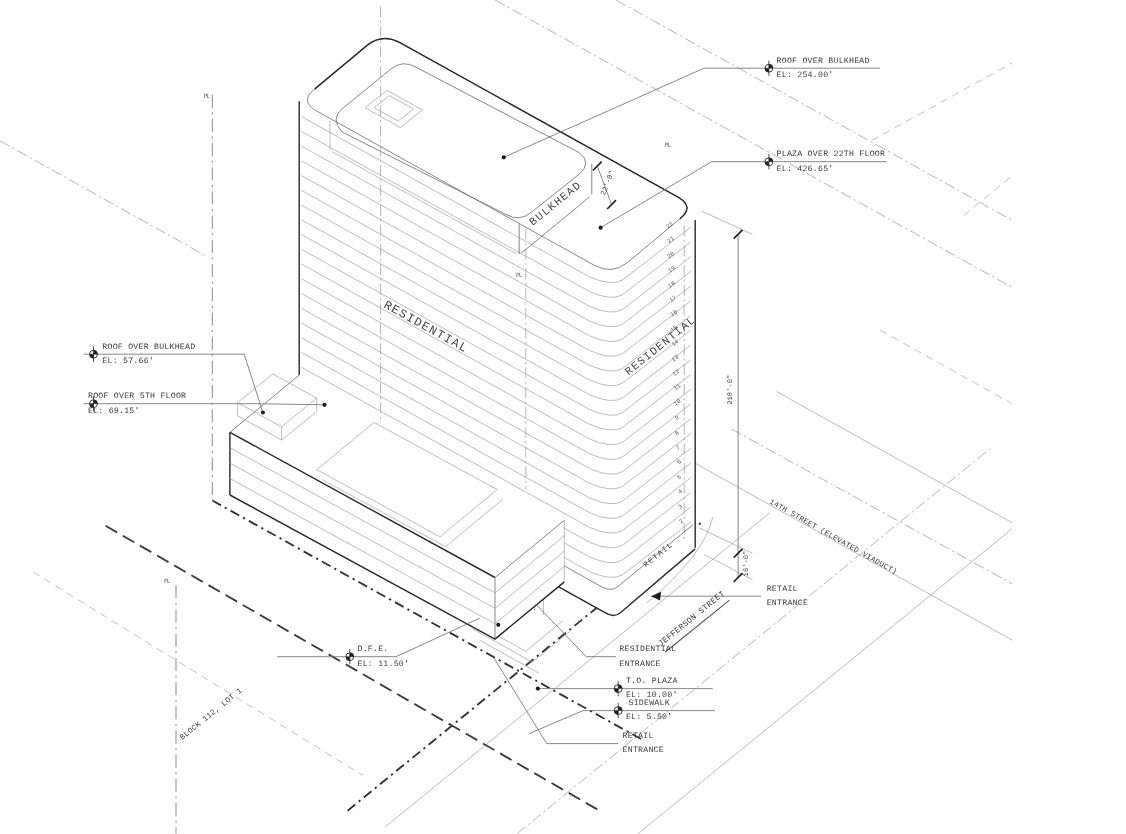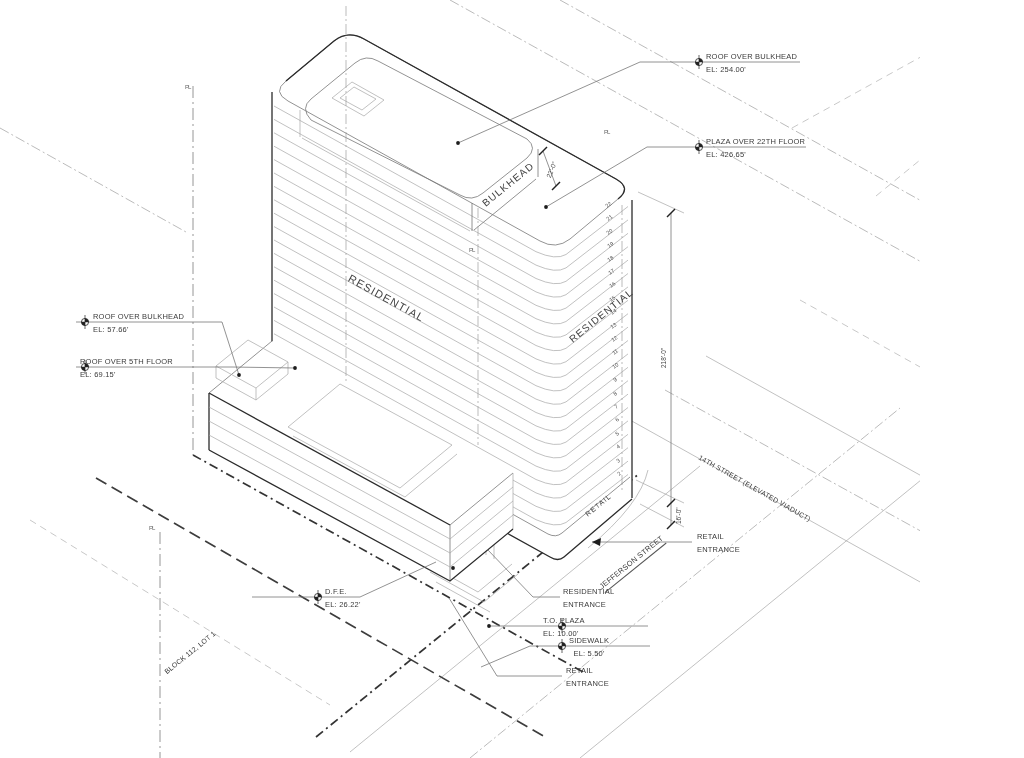--- a/index.html
+++ b/index.html
@@ -1,17 +1,17 @@
 <!DOCTYPE html>
 <html><head>
 <meta charset="utf-8">
 <style>
   html,body{margin:0;padding:0;background:#fff;}
   #canvas{position:relative;width:920px;height:758px;background:#fff;overflow:hidden;
-          font-family:Liberation Sans, sans-serif;color:#3a3a3a;}
+          font-family:Liberation Mono, monospace;color:#3a3a3a;}
   svg{position:absolute;left:0;top:0;}
   .ln{stroke:#a6a6a6;stroke-width:.7;fill:none;}
   .md{stroke:#777;stroke-width:.8;fill:none;}
   .dk{stroke:#2b2b2b;stroke-width:1.3;fill:none;}
   .fillw{fill:#fff;stroke:none;}
   .dashdot{stroke:#9d9d9d;stroke-width:.7;fill:none;stroke-dasharray:10 3 2 3;}
   .pl{stroke:#8a8a8a;stroke-width:.9;fill:none;stroke-dasharray:12 4 2 4;}
   .heavy{stroke:#333;stroke-width:1.7;fill:none;stroke-dasharray:9 4 2 4;}
   .hdash{stroke:#3d3d3d;stroke-width:1.7;fill:none;stroke-dasharray:12 6;}
   .dsh{stroke:#b0b0b0;stroke-width:.7;fill:none;stroke-dasharray:7 5;}
@@ -236,27 +236,27 @@
 <div class="co" style="left:93px;top:311px;">
   <div>ROOF OVER BULKHEAD</div>
   <div class="b">EL: 57.66'</div>
 </div>
 <div class="co" style="left:80px;top:356px;">
   <div>ROOF OVER 5TH FLOOR</div>
   <div class="b">EL: 69.15'</div>
 </div>
 <div class="co" style="left:325px;top:586px;">
   <div>D.F.E.</div>
-  <div class="b">EL: 26.22'</div>
+  <div class="b">EL: 11.50'</div>
 </div>
 <div class="co" style="left:563px;top:586px;">
   <div>RESIDENTIAL</div>
   <div class="b">ENTRANCE</div>
 </div>
-<div class="co" style="left:543px;top:615px;">
+<div class="co" style="left:569px;top:615px;">
   <div>T.O. PLAZA</div>
   <div class="b">EL: 10.00'</div>
 </div>
 <div class="co" style="left:569px;top:635px;text-align:center;">
   <div>SIDEWALK</div>
   <div class="b">EL: 5.50'</div>
 </div>
 <div class="co" style="left:566px;top:665px;">
   <div>RETAIL</div>
   <div class="b">ENTRANCE</div>

